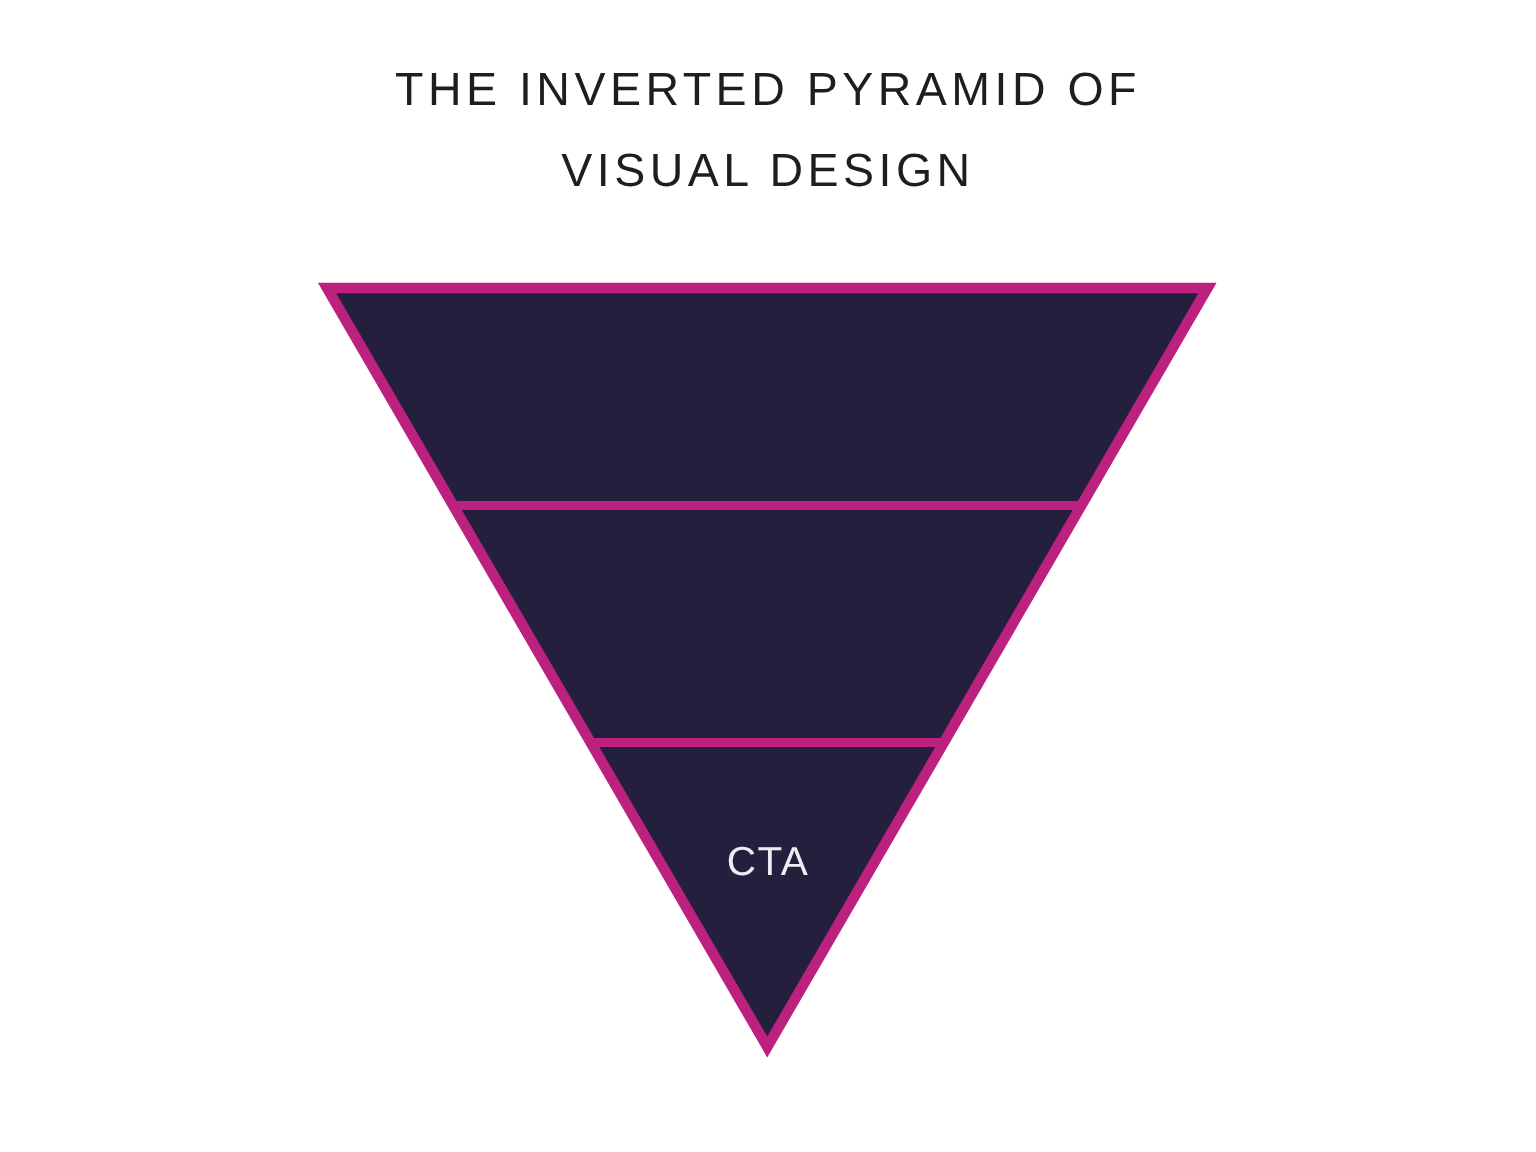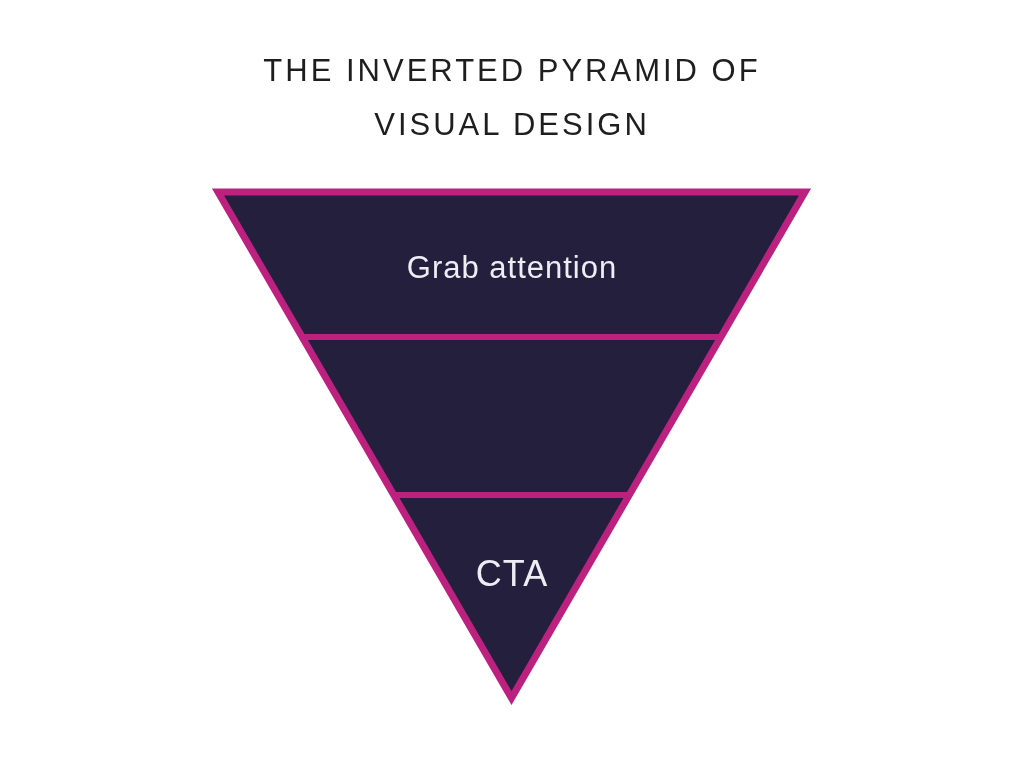--- a/index.html
+++ b/index.html
@@ -10,21 +10,21 @@
   .canvas {
     position: relative;
     width: 1024px;
     height: 768px;
     background: #ffffff;
     overflow: hidden;
     font-family: "Liberation Sans", sans-serif;
   }
   .title {
     position: absolute;
-    top: 44px;
+    top: 33px;
     left: 0;
     width: 1024px;
     text-align: center;
     color: #1e1e1e;
     font-size: 31px;
     font-weight: 400;
     letter-spacing: 3px;
   }
   .title .line {
     line-height: 54px;
@@ -42,21 +42,21 @@
     left: 0;
     width: 1024px;
     text-align: center;
     color: #efedf4;
     font-weight: 400;
     letter-spacing: 1px;
     white-space: nowrap;
   }
   .level-1 { top: 248px; font-size: 31px; line-height: 40px; }
   .level-2 { top: 393px; font-size: 29px; line-height: 40px; }
-  .level-3 { top: 554px; font-size: 36px; line-height: 40px; }
+  .level-3 { top: 554px; font-size: 27px; line-height: 40px; }
 </style>
 </head>
 <body>
 
 <div class="canvas">
 
   <div class="title">
     <div class="line">THE INVERTED PYRAMID OF</div>
     <div class="line">VISUAL DESIGN</div>
   </div>
@@ -71,18 +71,17 @@
     <path d="M 218 192 L 805 192 L 511.5 698 Z" fill="#241f3d"></path>
 
     <g clip-path="url(#tri-clip)">
       <rect x="230" y="334" width="565" height="6" fill="#bc2180"></rect>
       <rect x="300" y="492" width="425" height="6" fill="#bc2180"></rect>
     </g>
 
     <path d="M 218 192 L 805 192 L 511.5 698 Z" fill="none" stroke-width="7" stroke-linejoin="miter" stroke="#bc2180"></path>
   </svg>
 
-  <div class="level-label level-1">Grab attention</div>
 
 
   <div class="level-label level-3">CTA</div>
 
 </div>
 
 </body></html>

